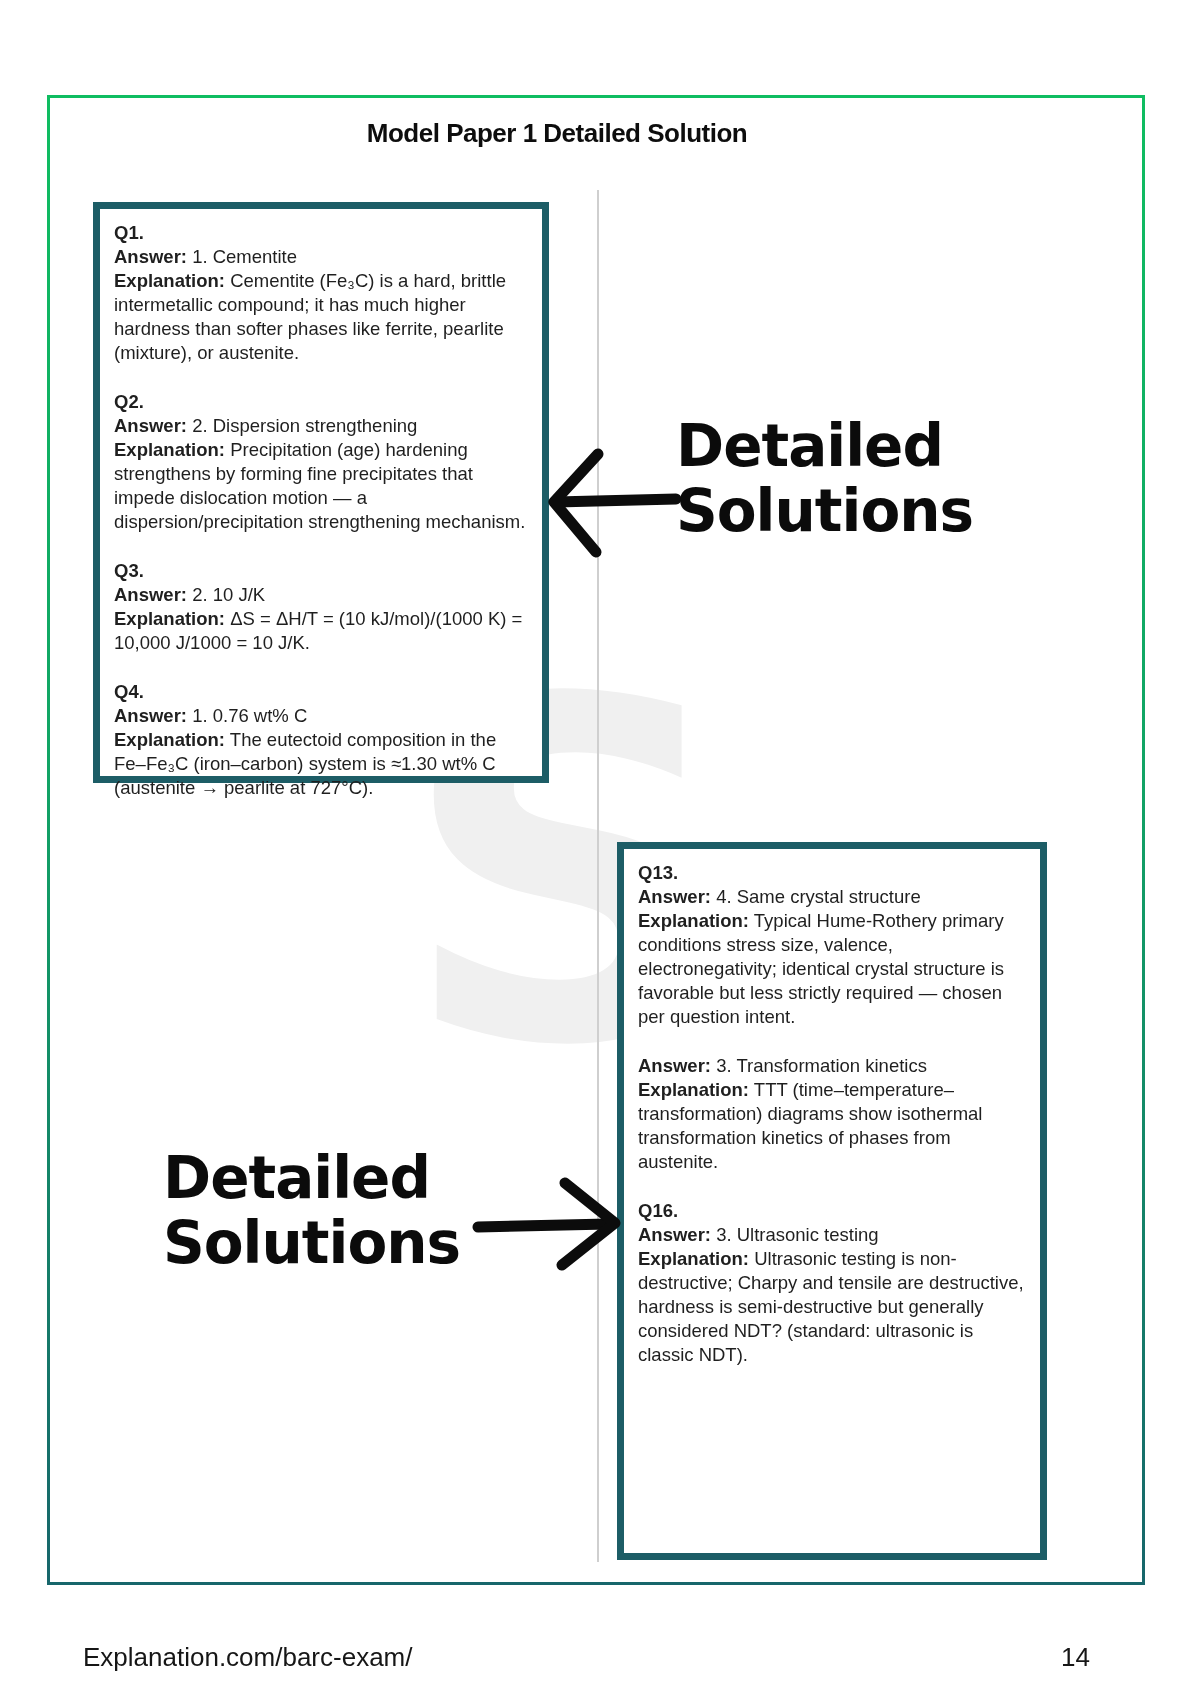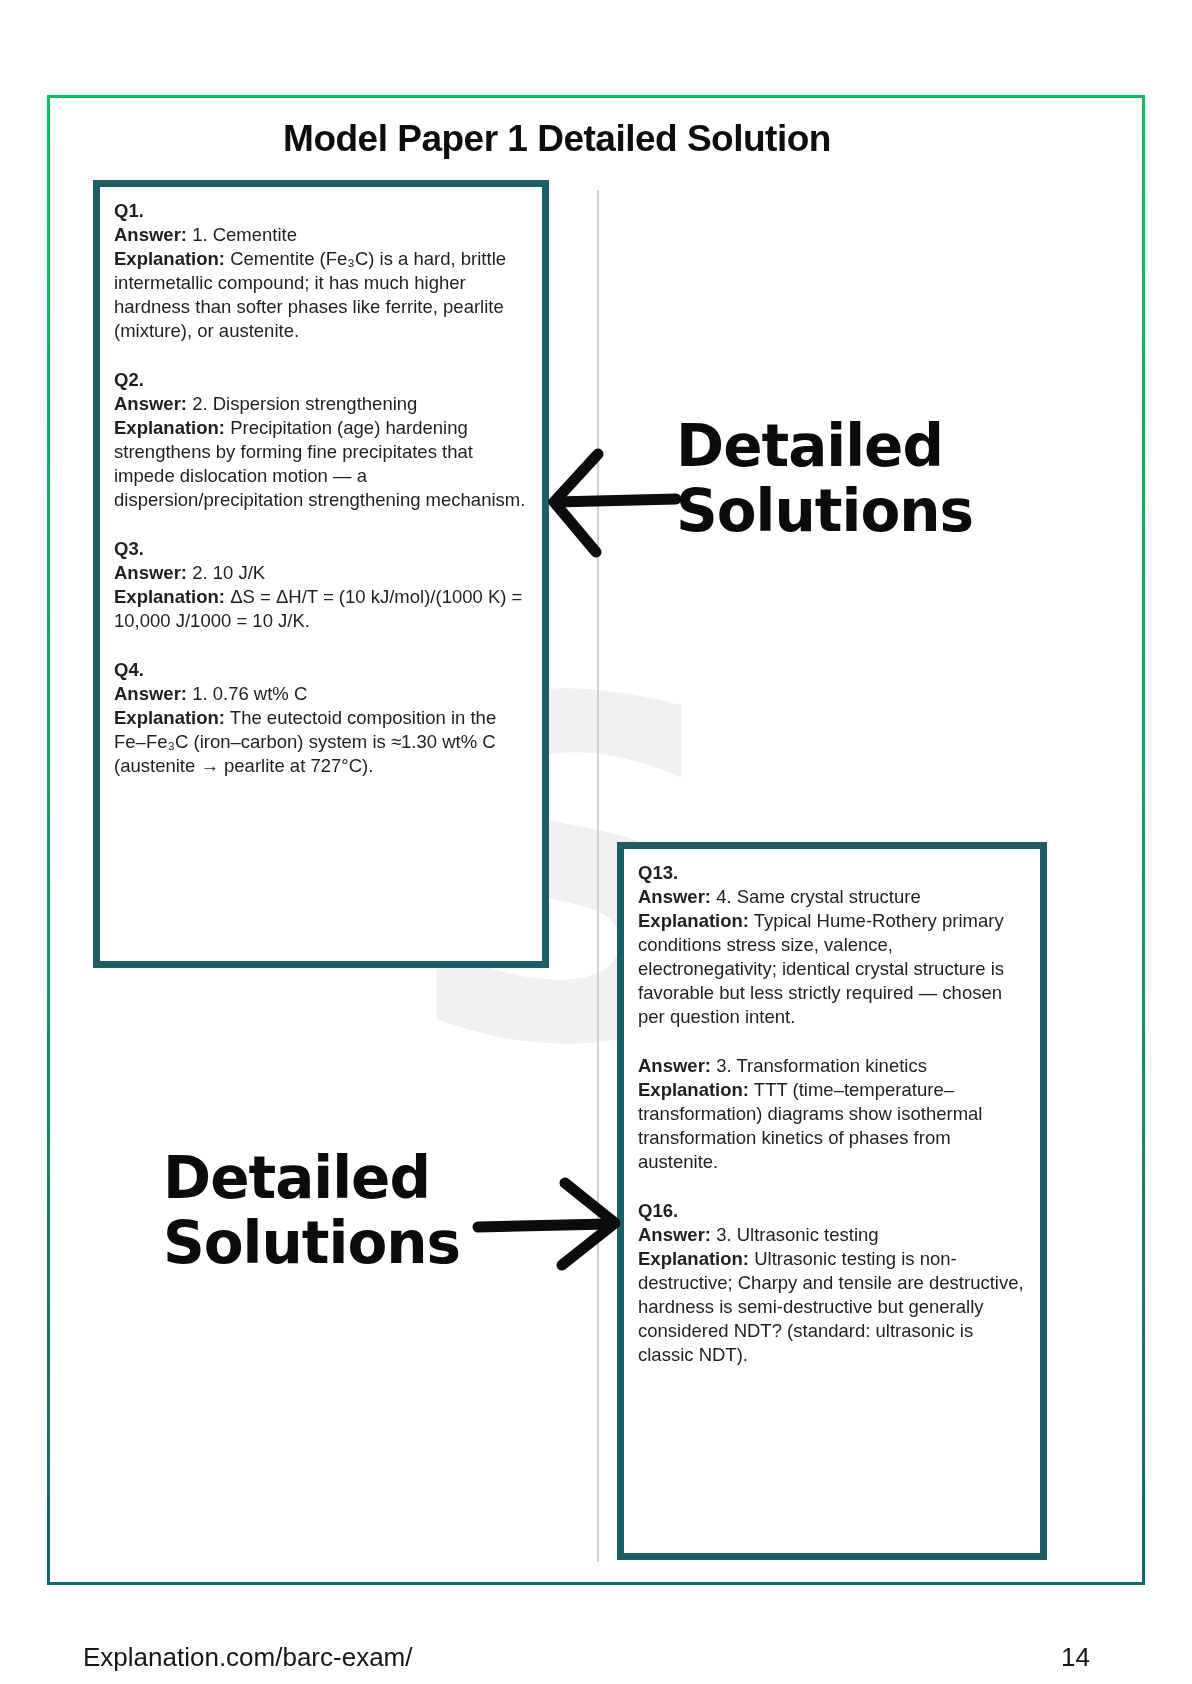--- a/index.html
+++ b/index.html
@@ -9,26 +9,26 @@
   }
   
   .frame{position:absolute;left:47px;top:95px;width:1098px;height:1490px;
     background:linear-gradient(180deg,#0fbd61 0%,#11a465 45%,#17666b 100%);z-index:1;}
   .frame-inner{position:absolute;left:3px;top:3px;right:3px;bottom:3px;background:#ffffff;}
   
   .watermark{position:absolute;left:400px;top:640px;z-index:2;
     font-family:"DejaVu Sans",sans-serif;font-weight:bold;font-size:470px;line-height:1;
     color:#f0f0f0;user-select:none;}
   .title{position:absolute;left:47px;top:118px;width:1020px;margin:0;text-align:center;z-index:4;
-    font-size:37px;font-weight:bold;letter-spacing:-0.5px;color:#0d0d0d;}
+    font-size:26px;font-weight:bold;letter-spacing:-0.5px;color:#0d0d0d;}
   .divider{position:absolute;left:597px;top:190px;width:2px;height:1372px;background:#cfcfcf;z-index:3;}
   
   .qbox{position:absolute;z-index:4;background:#ffffff;border:7px solid #1d5d66;
     padding:12px 14px;box-sizing:border-box;font-size:18.5px;line-height:24px;color:#1f1f1f;}
-  .qbox.left{left:93px;top:180px;width:456px;height:788px;}
+  .qbox.left{left:93px;top:202px;width:456px;height:581px;}
   .qbox.right{left:617px;top:842px;width:430px;height:718px;}
   .qblock{margin-bottom:25px;}
   .qblock:last-child{margin-bottom:0;}
   .qnum{font-weight:bold;}
   .lbl{font-weight:bold;}
   
   .callout{position:absolute;z-index:5;font-family:"DejaVu Sans",sans-serif;font-weight:bold;
     font-size:58px;line-height:1.12;letter-spacing:-1px;color:#0b0b0b;}
   .callout.top-right{left:676px;top:414px;}
   .callout.bottom-left{left:163px;top:1146px;}

